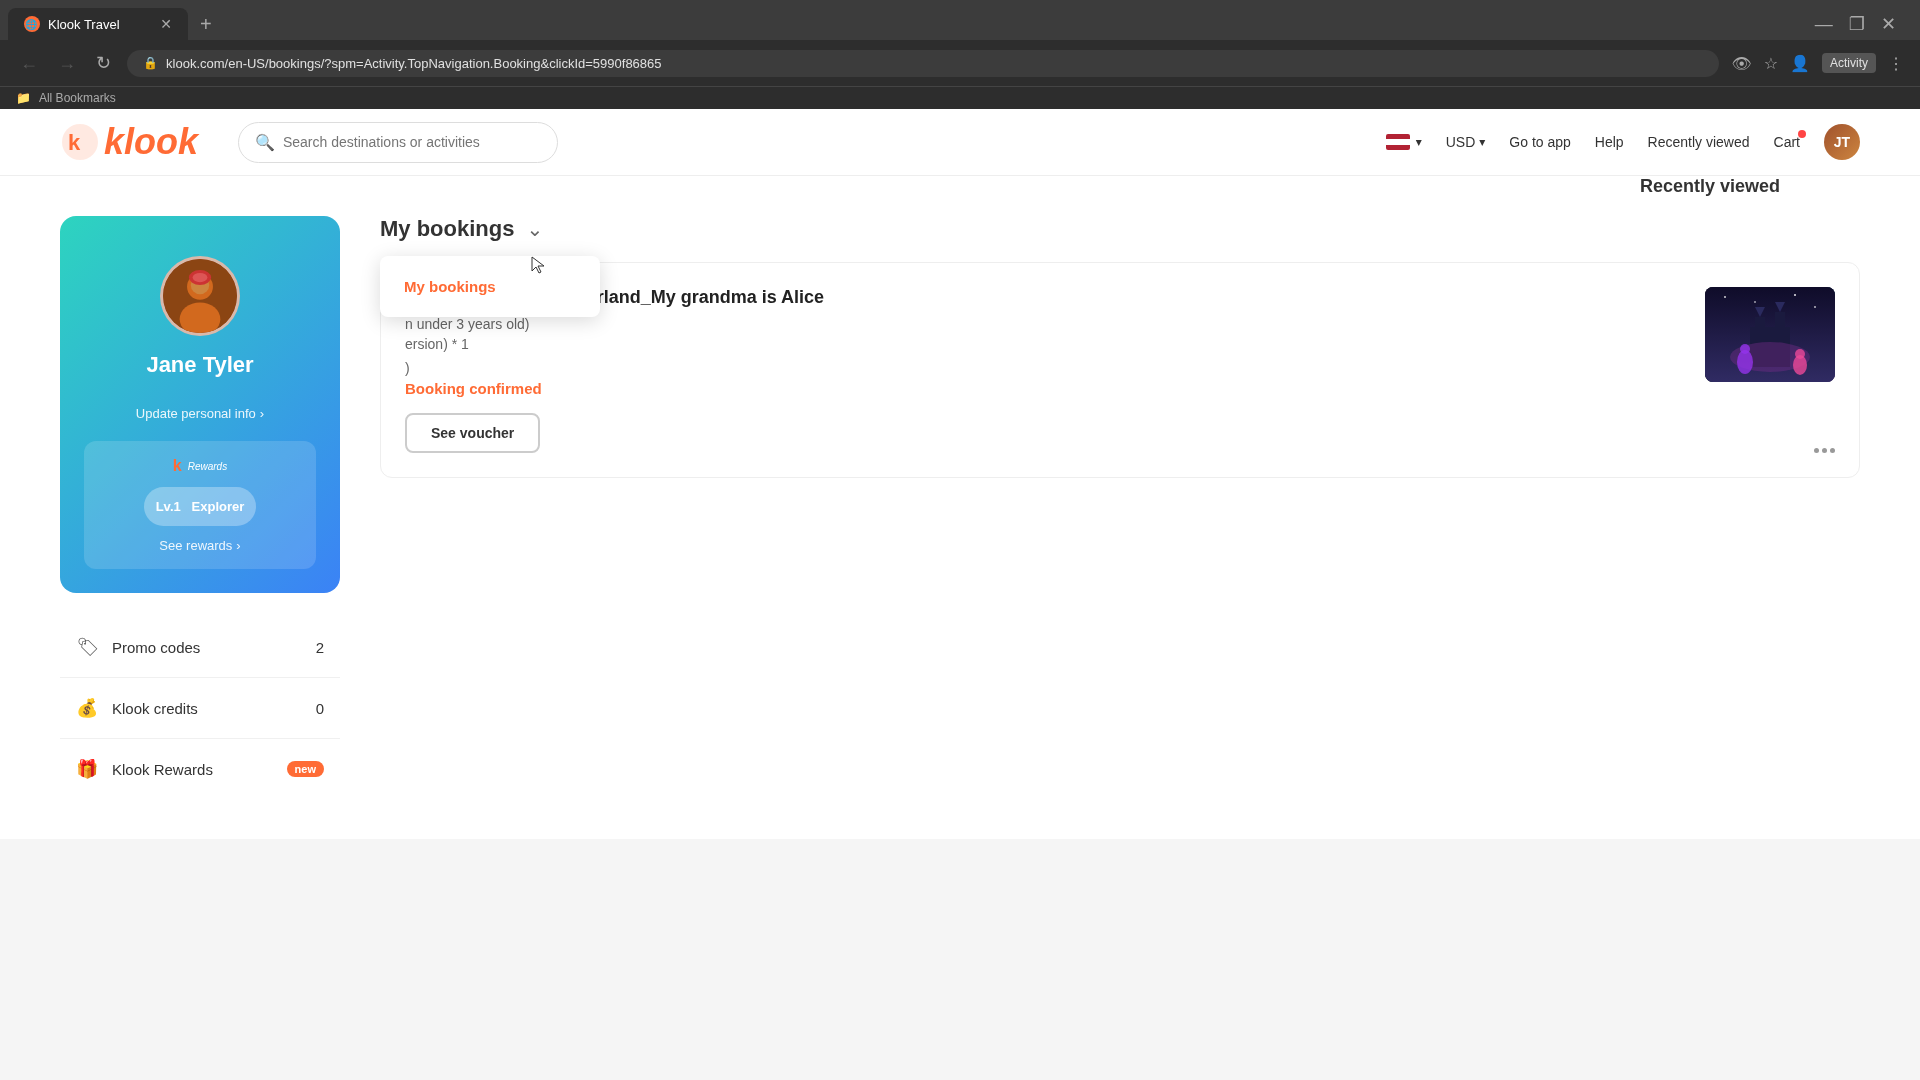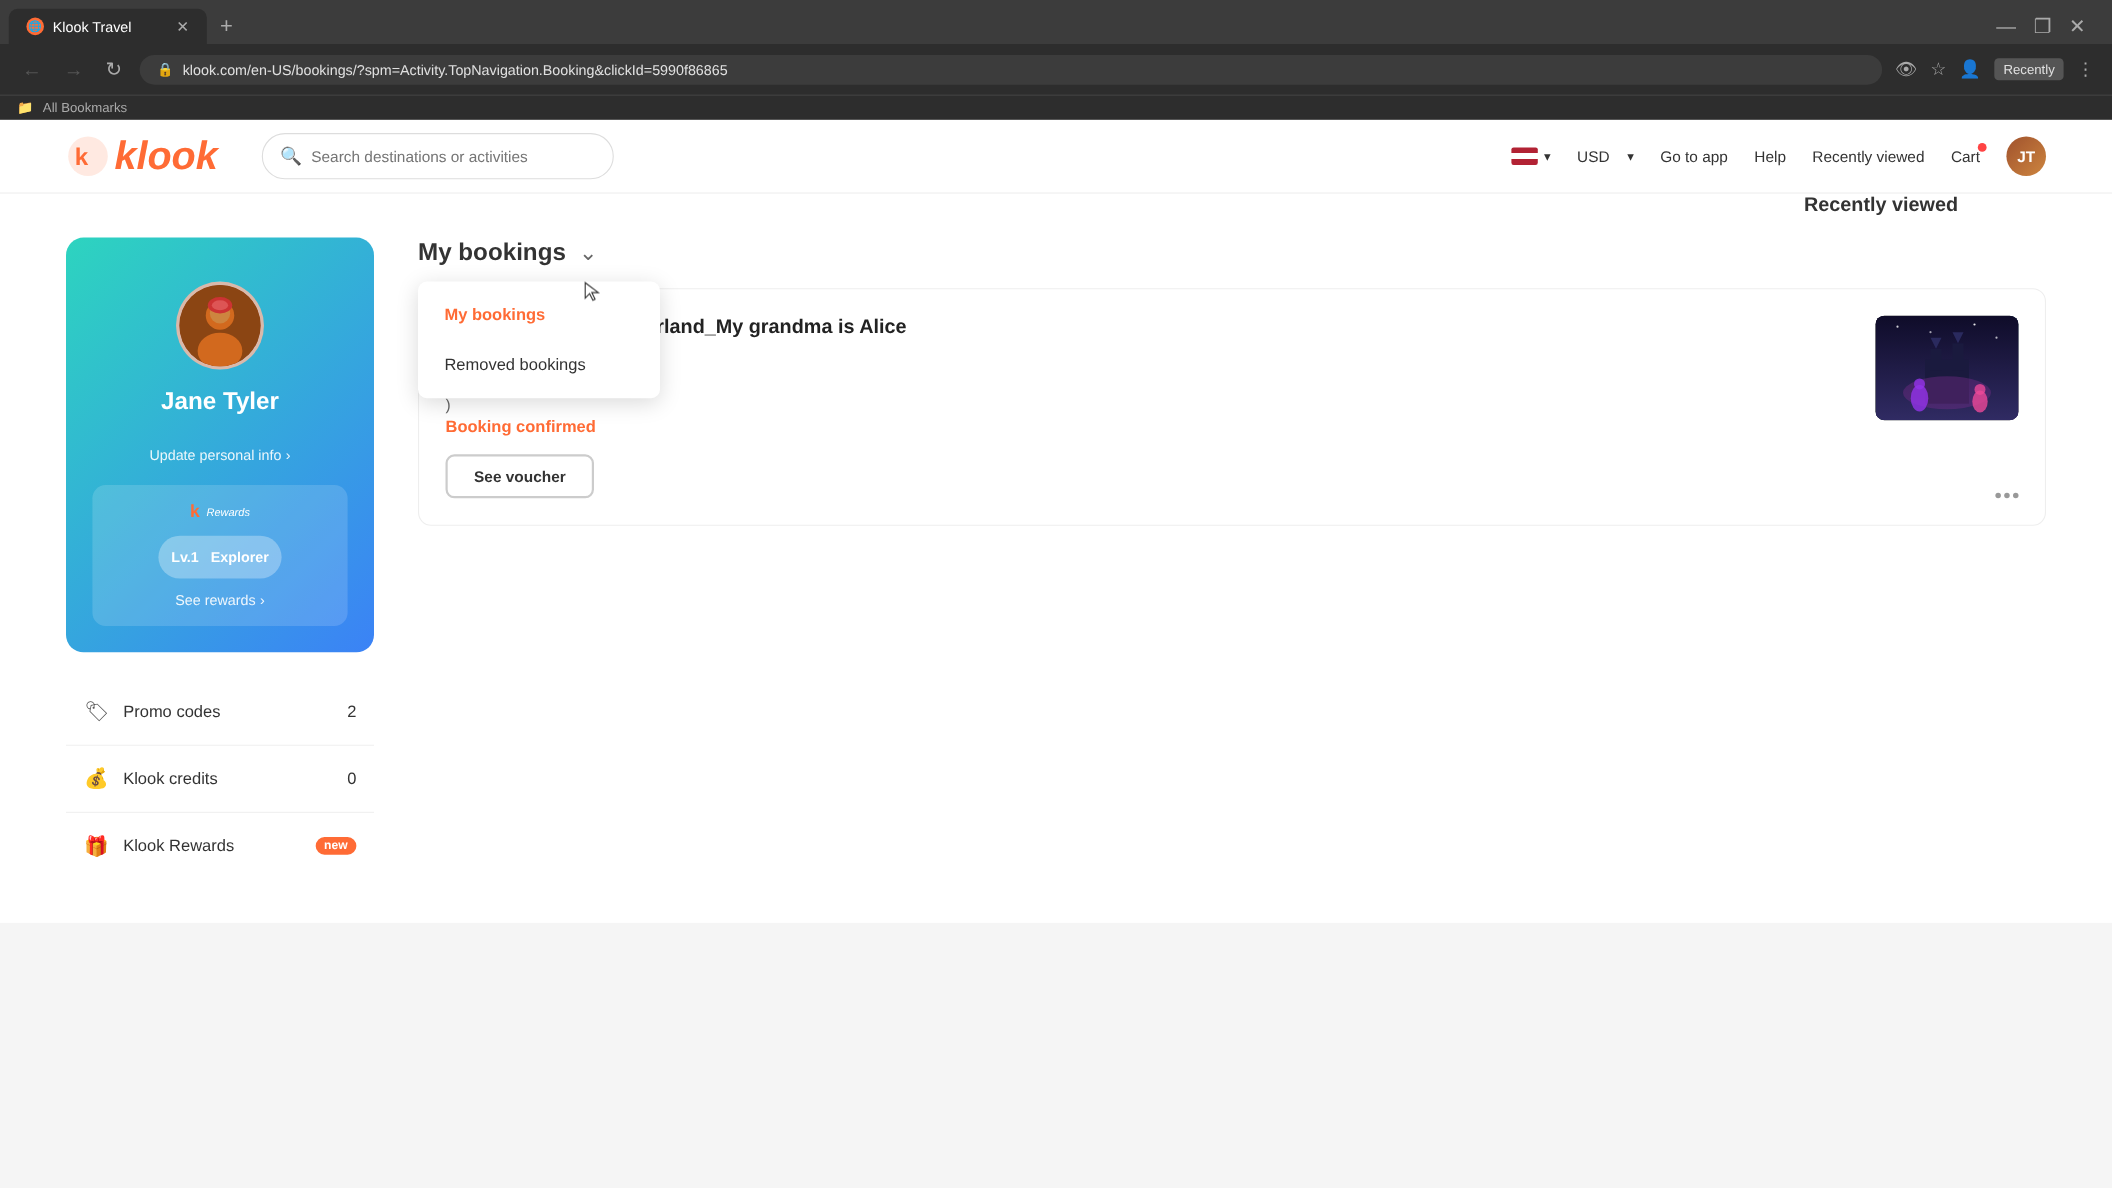--- a/index.html
+++ b/index.html
@@ -29,21 +29,21 @@
 
     
     .site-header { display: flex; align-items: center; padding: 12px 60px; background: #fff; border-bottom: 1px solid #eee; gap: 24px; }
     .logo-area { display: flex; align-items: center; gap: 4px; }
     .search-bar { flex: 0 0 320px; display: flex; align-items: center; gap: 8px; border: 1px solid #ddd; border-radius: 24px; padding: 10px 16px; margin-left: 16px; }
     .search-input { border: none; outline: none; font-size: 14px; color: #999; width: 240px; background: transparent; }
     .header-spacer { flex: 1; }
     .header-actions { display: flex; align-items: center; gap: 24px; }
     .lang-selector { display: flex; align-items: center; gap: 6px; cursor: pointer; font-size: 14px; color: #333; }
     .flag-icon { width: 24px; height: 16px; background: linear-gradient(#B22234 33%, #fff 33%, #fff 66%, #B22234 66%); border-radius: 2px; position: relative; overflow: hidden; }
-    .currency-selector { display: flex; align-items: center; gap: 16px; cursor: pointer; font-size: 14px; color: #333; }
+    .currency-selector { display: flex; align-items: center; gap: 4px; cursor: pointer; font-size: 14px; color: #333; }
     .header-link { font-size: 14px; color: #333; cursor: pointer; text-decoration: none; }
     .cart-link { font-size: 14px; color: #333; cursor: pointer; position: relative; }
     .cart-dot { position: absolute; top: -4px; right: -6px; width: 8px; height: 8px; background: #ff4444; border-radius: 50%; }
     .avatar { width: 36px; height: 36px; border-radius: 50%; background: linear-gradient(135deg, #a0522d, #cd853f); display: flex; align-items: center; justify-content: center; color: #fff; font-size: 14px; font-weight: bold; overflow: hidden; }
 
     
     .main-content { display: flex; padding: 40px 60px; gap: 40px; position: relative; }
 
     
     .profile-sidebar { width: 280px; flex-shrink: 0; }
@@ -122,21 +122,21 @@
     <button class="browser-nav-btn disabled">→</button>
     <button class="browser-nav-btn">↻</button>
     <div class="browser-url-bar">
       <span class="browser-lock-icon">🔒</span>
       <span style="font-size:13px;color:#e0e0e0;">klook.com/en-US/bookings/?spm=Activity.TopNavigation.Booking&amp;clickId=5990f86865</span>
     </div>
     <div class="browser-toolbar-actions">
       <span>👁</span>
       <span>☆</span>
       <span>👤</span>
-      <span class="incognito-label">Recently</span>
+      <span class="incognito-label">Activity</span>
       <span>⋮</span>
     </div>
   </div>
   <div class="bookmarks-bar">
     <span class="bookmarks-icon">📁</span>
     <span class="bookmarks-text">All Bookmarks</span>
   </div>
 </div>
 
 <div class="page-wrapper">
@@ -241,23 +241,20 @@
 
     <div class="bookings-content">
 
       <div class="bookings-header" style="position:relative;">
         <span class="bookings-title">My bookings</span>
         <span class="dropdown-arrow" style="font-size:20px; margin-left:4px;">⌄</span>
 
         <div class="dropdown-menu">
           <div class="dropdown-item active">
             <span>My bookings</span>
-          </div>
-          <div class="dropdown-item">
-            <span>Removed bookings</span>
           </div>
         </div>
       </div>
 
       <div class="booking-card">
         <div class="booking-info">
           <div class="booking-title">RLAND Revisit Wonderland_My grandma is Alice</div>
           <div class="booking-detail">n under 3 years old)</div>
           <div class="booking-version">ersion) * 1</div>
           <div class="booking-detail">)</div>

